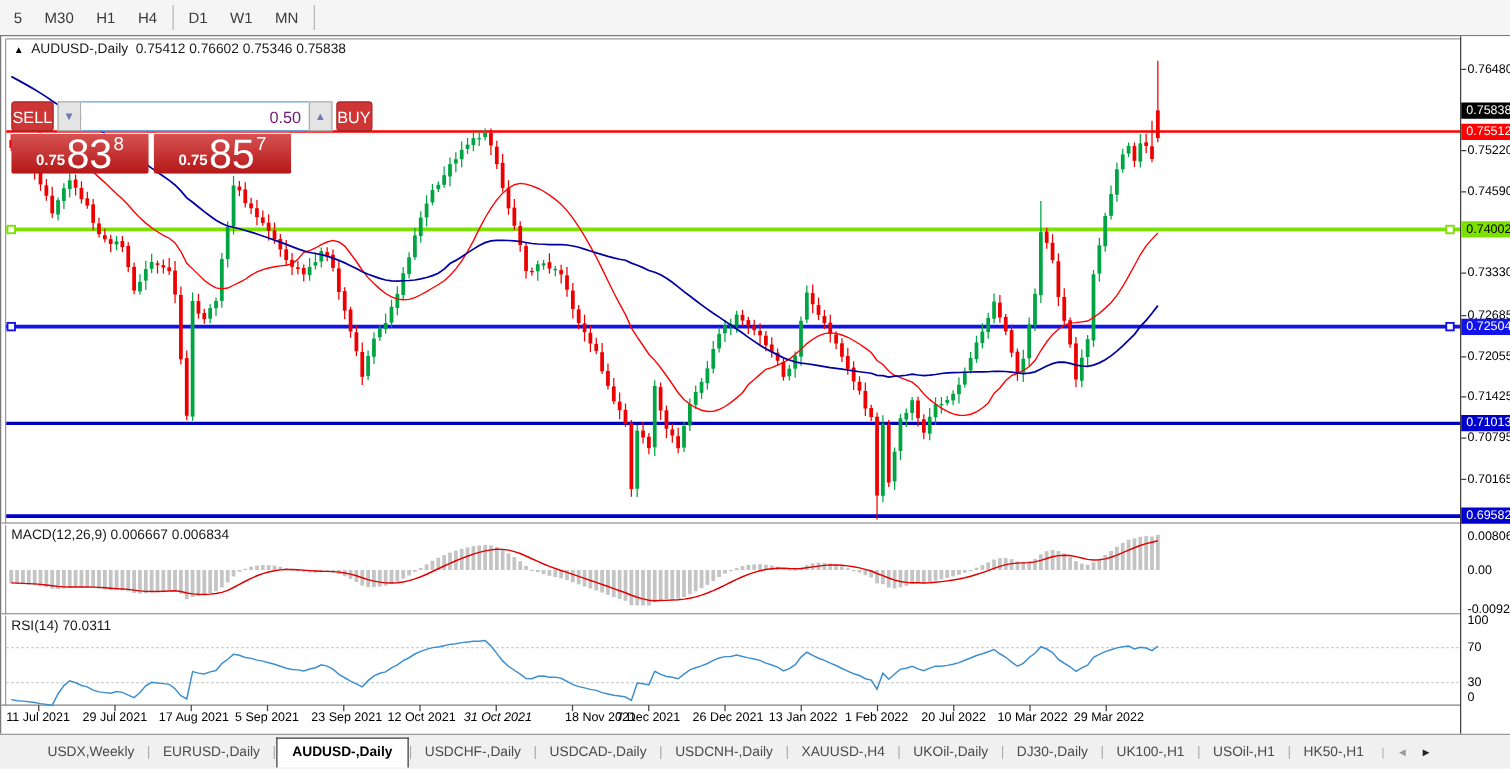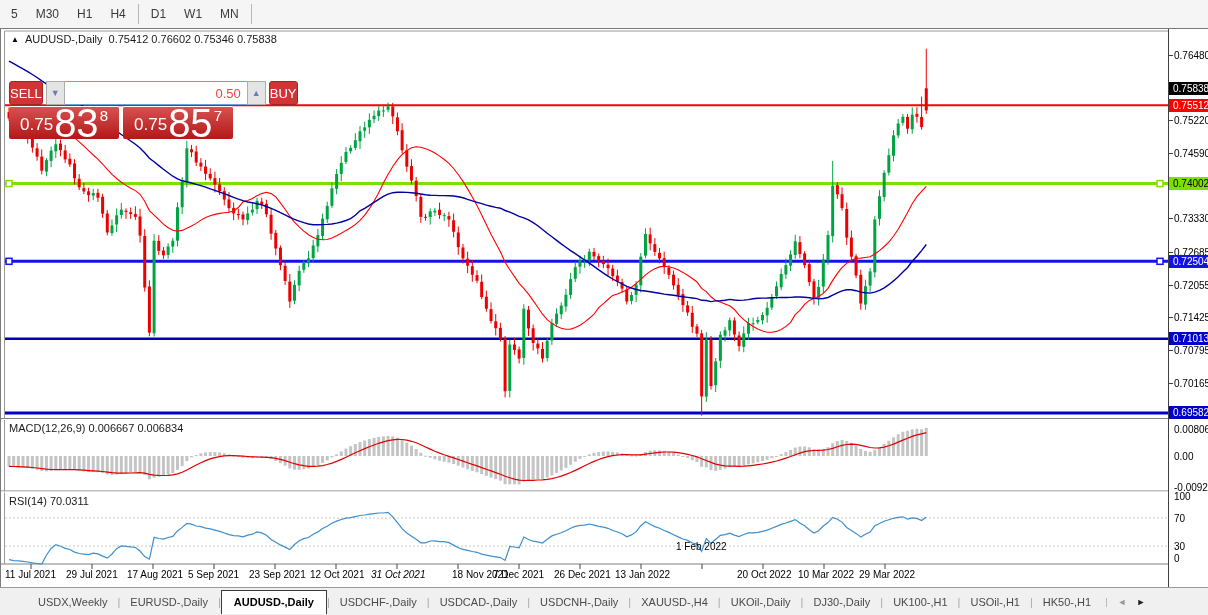--- a/index.html
+++ b/index.html
@@ -35,28 +35,28 @@
   
   .trade-panel { position:absolute; left:8px; top:19px; width:224px; }
   .tp-row1 { display:flex; height:24px; gap:3px;margin-top:33px; }
   .tp-btn { width:53px; height:24px; background:#ce3535; border:1px solid #a82424;
     border-radius:3px; color:#fff; font-size:13px; display:flex; align-items:center;
     justify-content:center; }
   .tp-spin { flex:1; display:flex; height:24px; }
   .tp-arrow { width:19px; height:24px; background:#e4e4e4; border:1px solid #adadad;
     color:#6e79b8; font-size:9px; display:flex; align-items:center; justify-content:center; }
   .tp-lot { flex:1; height:24px; border:1px solid #6da1d8; border-left:none; border-right:none;
-    text-align:right; font-size:13px; padding:0 6px 0 0; color:#ef4444; background:#fff;
+    text-align:right; font-size:13px; padding:0 6px 0 0; color:#701a75; background:#fff;
     font-family:"Liberation Sans", sans-serif; }
   .tp-row2 { display:flex; gap:4px; margin-top:1px; }
   .tp-price { width:110px; height:33px; background:linear-gradient(#d65252,#b51717);
     border-top:1px solid #fff; border-radius:2px; color:#fff; display:flex;
     align-items:flex-end; justify-content:center; padding-bottom:1px; }
-  .tp-price .base { font-size:17px; font-weight:normal; margin:0 1px 3px 0; }
-  .tp-price .big  { font-size:40px; line-height:30px; }
+  .tp-price .base { font-size:12px; font-weight:bold; margin:0 1px 3px 0; }
+  .tp-price .big  { font-size:33px; line-height:30px; }
   .tp-price .sup  { font-size:15px; margin:0 0 14px 1px; }
 
   
   .tabbar { position:absolute; left:0; top:587px; width:1208px; height:28px;
     background:#f0f0f0; border-top:1px solid #9a9a9a; display:flex; align-items:center;
     padding-left:28px; }
   .tab { font-size:11px; color:#4a4a4a; padding:4px 10px; white-space:nowrap; }
   .tab.active { background:#fff; border:1px solid #3a3a3a; border-bottom:none; color:#000;
     font-weight:bold; padding:5px 12px 6px 12px; }
   .tab-pipe { color:#aaa; font-size:11px; }
@@ -801,22 +801,22 @@
         <div class="date-label" style="left: 65px; top: 540px;">29 Jul 2021</div>
         <div class="date-label" style="left: 126px; top: 540px;">17 Aug 2021</div>
         <div class="date-label" style="left: 187px; top: 540px;">5 Sep 2021</div>
         <div class="date-label" style="left: 248px; top: 540px;">23 Sep 2021</div>
         <div class="date-label" style="left: 309px; top: 540px;">12 Oct 2021</div>
         <div class="date-label" style="left: 370px; top: 540px; font-style: italic;">31 Oct 2021</div>
         <div class="date-label" style="left: 431px; top: 540px; margin-left: 20px;">18 Nov 2021</div>
         <div class="date-label" style="left: 492px; top: 540px;">7 Dec 2021</div>
         <div class="date-label" style="left: 553px; top: 540px;">26 Dec 2021</div>
         <div class="date-label" style="left: 614px; top: 540px;">13 Jan 2022</div>
-        <div class="date-label" style="left: 675px; top: 512px;">1 Feb 2022</div>
-        <div class="date-label" style="left: 736px; top: 540px;">20 Oct 2022</div>
+        <div class="date-label" style="left: 675px; top: 540px;">1 Feb 2022</div>
+        <div class="date-label" style="left: 736px; top: 540px;">20 Jul 2022</div>
         <div class="date-label" style="left: 797px; top: 540px;">10 Mar 2022</div>
         <div class="date-label" style="left: 858px; top: 540px;">29 Mar 2022</div>
       </div>
   </div>
 
   <div class="tabbar" id="tabbar">
       <div class="tab">USDX,Weekly</div>
       <span class="tab-pipe">|</span>
       <div class="tab">EURUSD-,Daily</div>
       <span class="tab-pipe">|</span>

